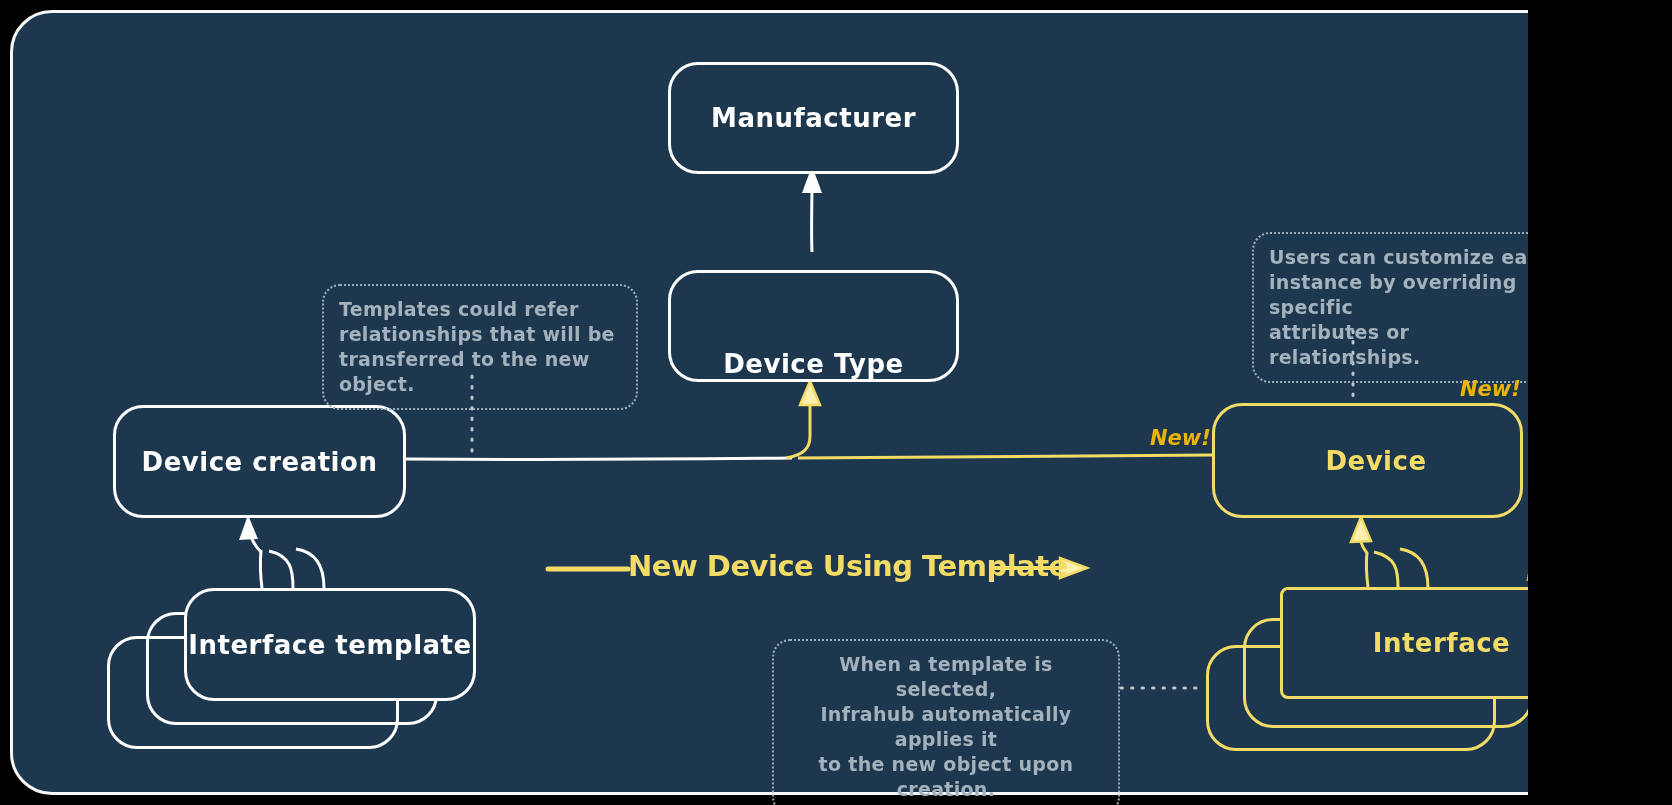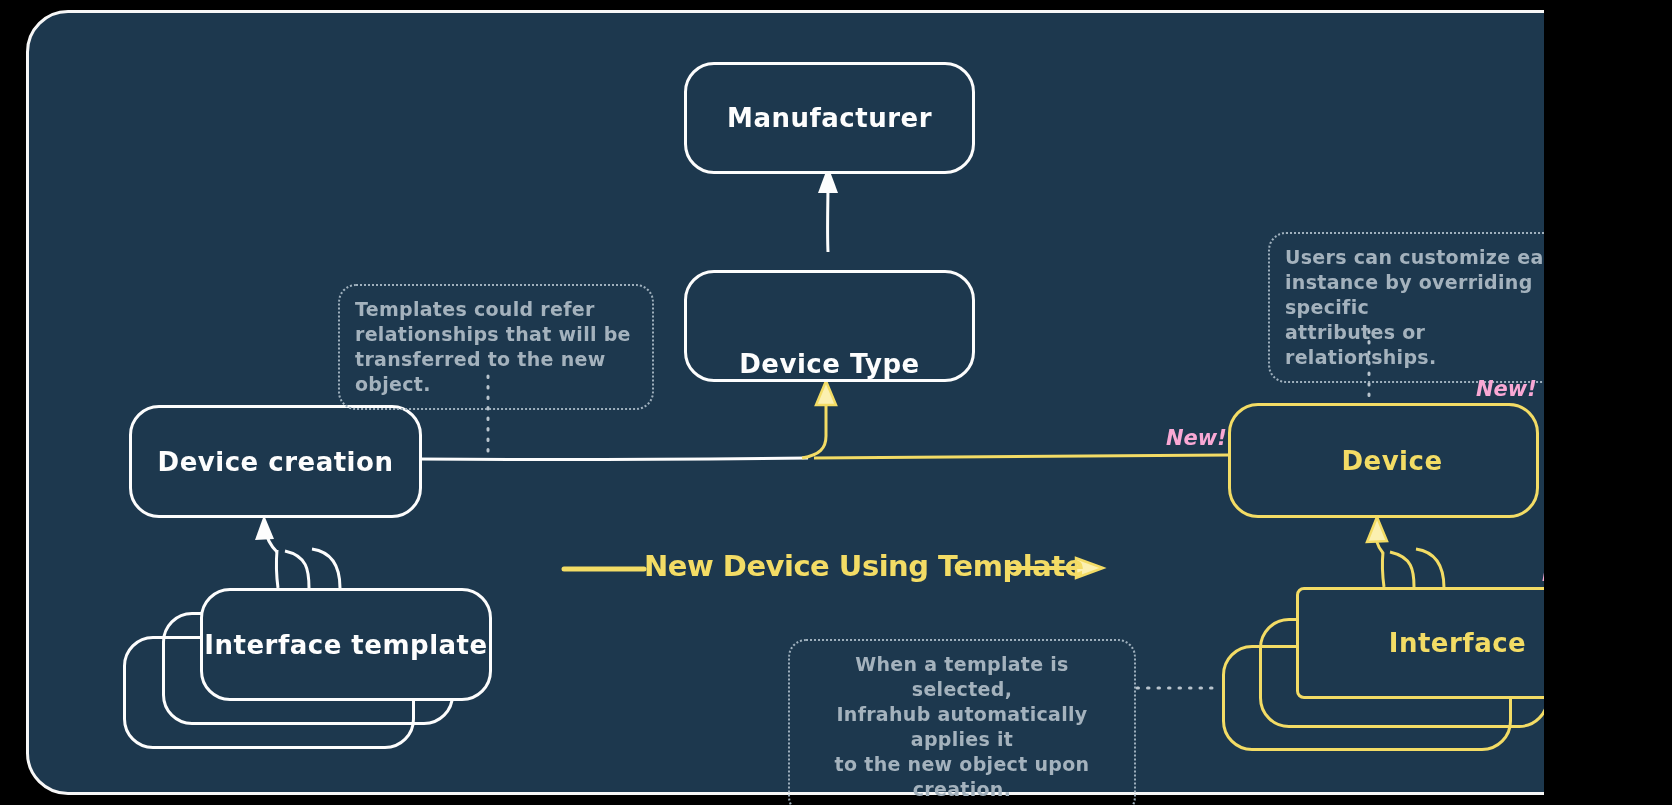--- a/index.html
+++ b/index.html
@@ -1,36 +1,36 @@
 <!DOCTYPE html>
 <html><head>
 <meta charset="utf-8">
 <style>
   html,body{margin:0;padding:0;background:#000;}
   .stage{position:relative;width:1528px;height:805px;background:#000;overflow:hidden;
-         font-family:"DejaVu Sans", sans-serif;margin-left:16px;}
+         font-family:"DejaVu Sans", sans-serif;}
   .panel{position:absolute;left:10px;top:10px;width:1646px;height:779px;
          background:#1d384e;border:3px solid #f7f7f7;border-radius:42px;}
   .layer{position:absolute;left:0;top:0;width:1672px;height:805px;}
 
   .node{position:absolute;display:flex;align-items:center;justify-content:center;
         background:#1d384e;border:3px solid #fdfdfd;border-radius:30px;
         color:#fdfdfd;font-size:26px;font-weight:bold;letter-spacing:.5px;}
   .node.yellow{border-color:#f3dc65;color:#f3dc65;padding-left:17px;}
   .ghost{position:absolute;background:transparent;border:3px solid #fdfdfd;border-radius:30px;}
   .ghost.yellow{border-color:#f3dc65;}
 
   .note{position:absolute;border:2px dotted #9fb0bd;border-radius:18px;
         color:#a4b2bd;font-size:19px;line-height:25px;font-weight:bold;
         padding:11px 15px;white-space:pre-line;letter-spacing:.3px;}
   .note.center{text-align:center;}
 
   .flow-label{position:absolute;color:#f3dc65;font-size:29px;font-weight:bold;
               letter-spacing:-0.5px;white-space:nowrap;}
-  .badge{position:absolute;color:#f9a8d4;font-size:21px;font-weight:bold;
+  .badge{position:absolute;color:#eab308;font-size:21px;font-weight:bold;
          font-style:italic;white-space:nowrap;}
 </style>
 </head>
 <body>
 
 <div class="stage">
   <div class="panel"></div>
 
   <svg class="layer" viewBox="0 0 1672 805" xmlns="http://www.w3.org/2000/svg">
 

